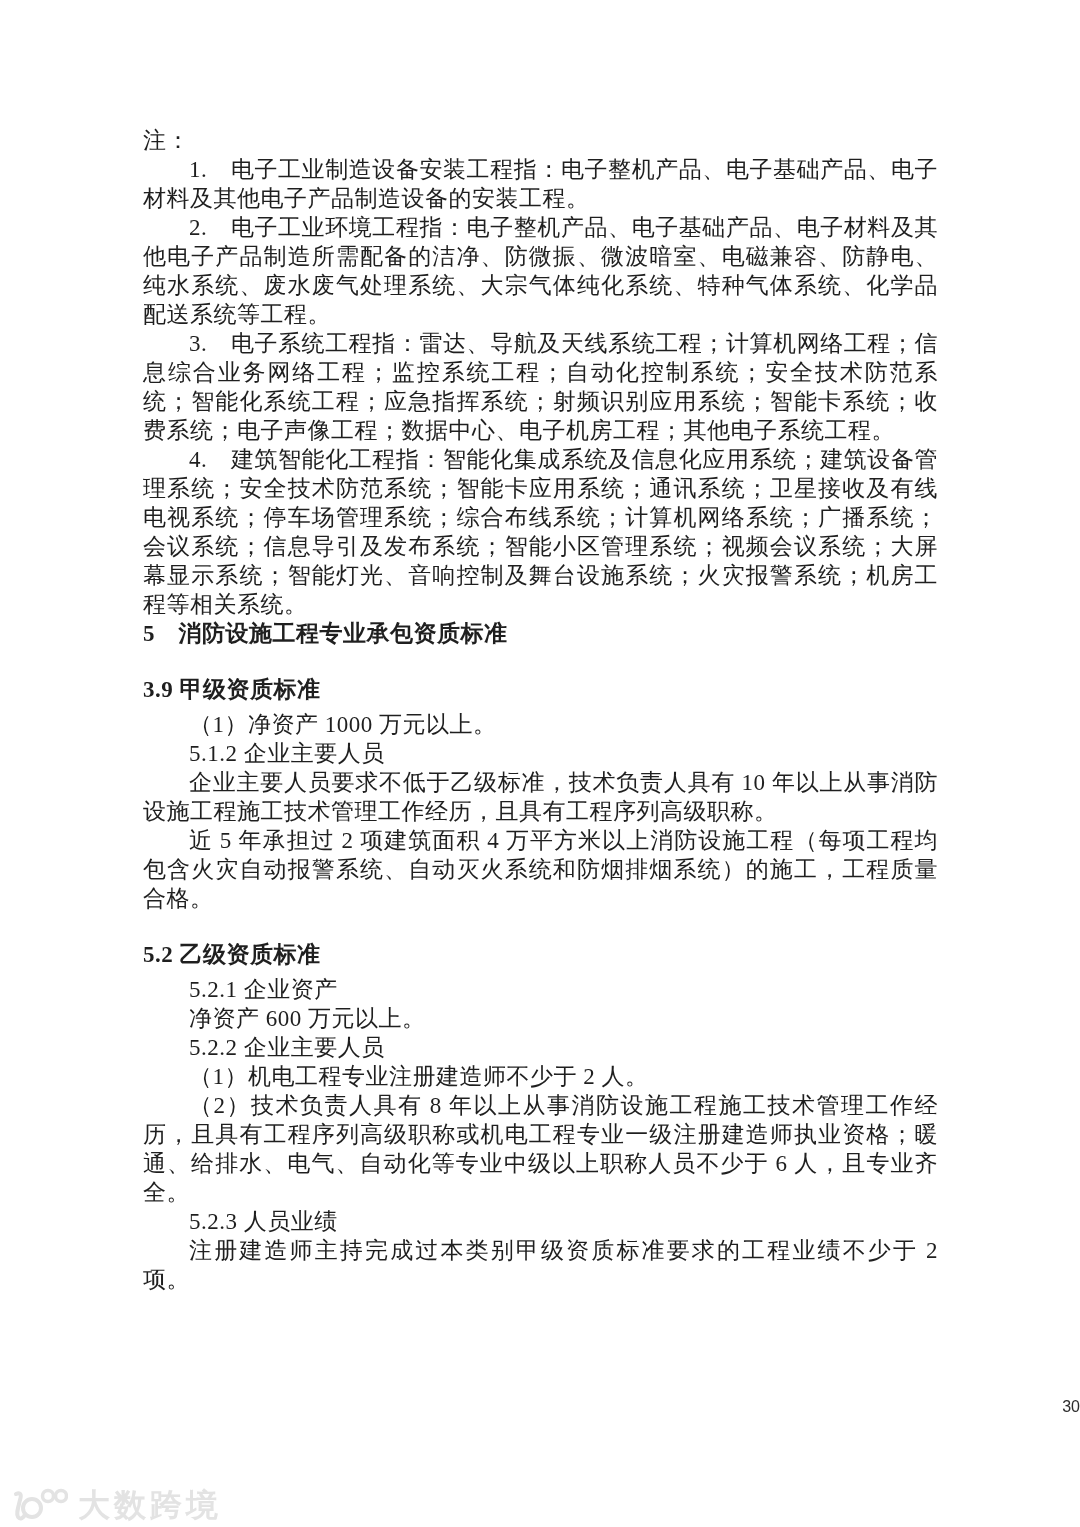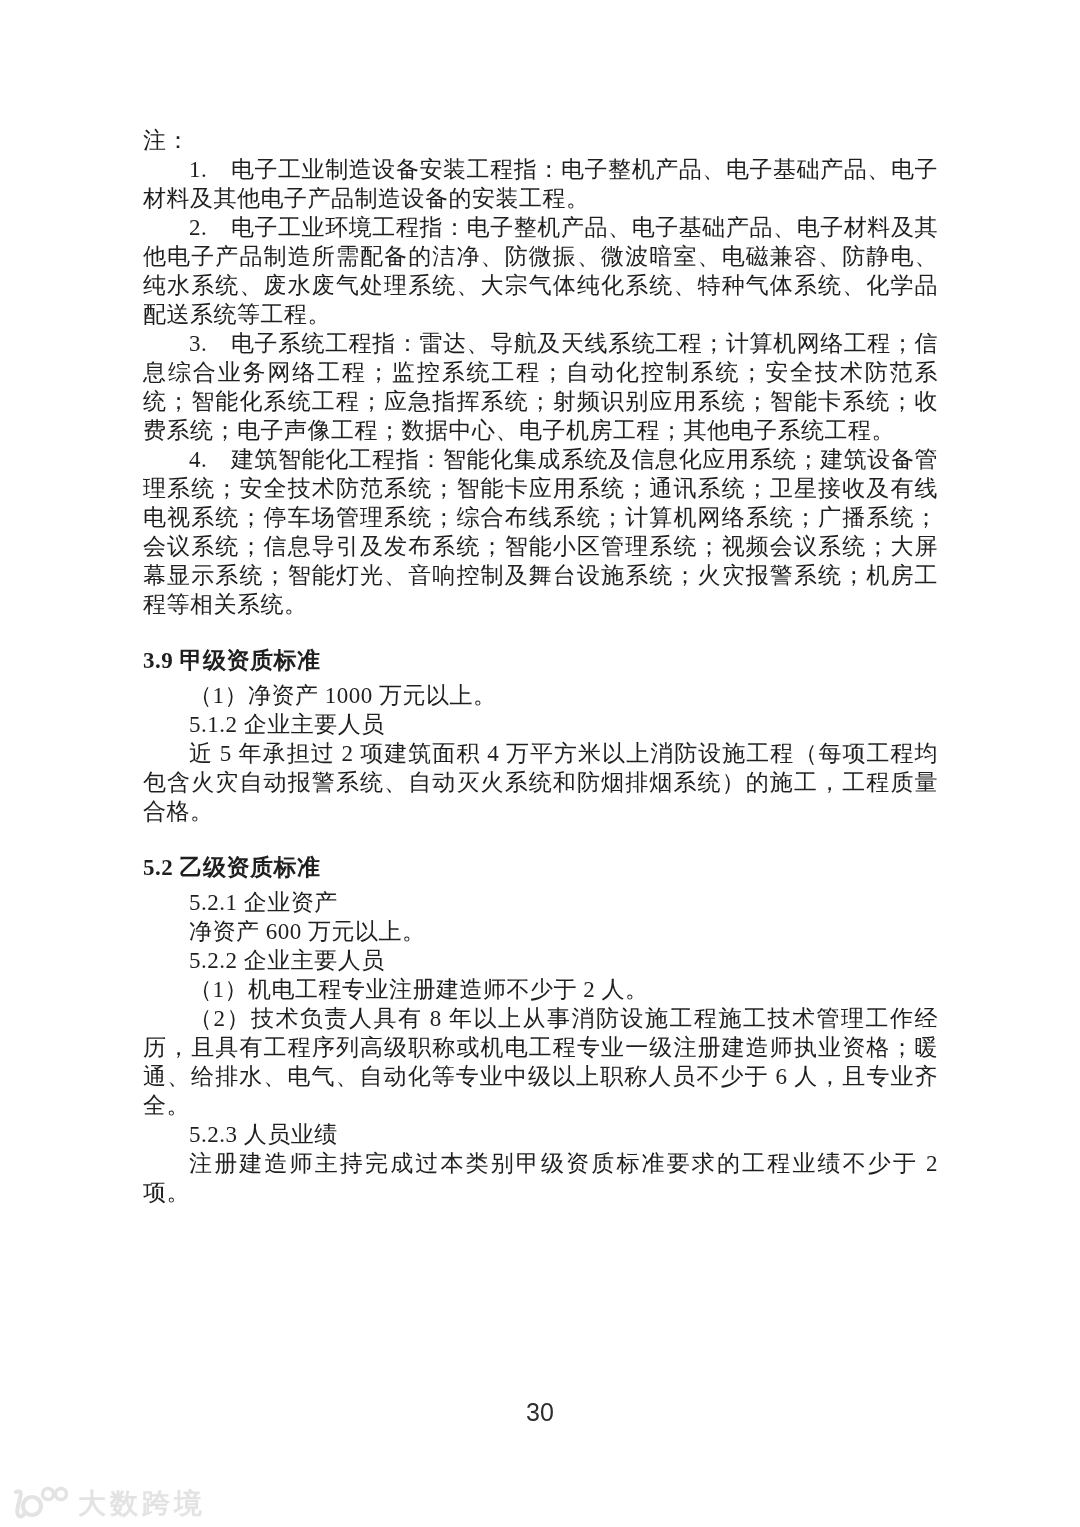--- a/index.html
+++ b/index.html
@@ -44,60 +44,62 @@
     margin-top: 27px !important;
     margin-bottom: 6px !important;
     line-height: 30px;
     letter-spacing: 1px;
   }
   .page-num {
     position: absolute;
     top: 1398px;
     left: 0;
     right: 0;
-    text-align: center;
+    text-align: right;
     font-family: "Liberation Sans", "DejaVu Sans", sans-serif;
-    font-size: 25px;
+    font-size: 16px;
     color: #2d2d2d;
   }
   .watermark {
     position: absolute;
     left: 10px;
     top: 1484px;
     display: flex;
     align-items: center;
     gap: 10px;
     color: #e3e3e3;
     user-select: none;
   }
   .watermark .logo { display: block; }
   .watermark .brand {
     font-family: "Liberation Sans", "DejaVu Sans", sans-serif;
     font-weight: bold;
-    font-size: 28px;
+    font-size: 32px;
     letter-spacing: 4px;
     color: #e3e3e3;
   }
 </style>
 </head>
 <body>
 
 <div class="page">
   <div class="content">
 
     <p>注：</p>
     <p class="indent">1.　电子工业制造设备安装工程指：电子整机产品、电子基础产品、电子材料及其他电子产品制造设备的安装工程。</p>
     <p class="indent">2.　电子工业环境工程指：电子整机产品、电子基础产品、电子材料及其他电子产品制造所需配备的洁净、防微振、微波暗室、电磁兼容、防静电、纯水系统、废水废气处理系统、大宗气体纯化系统、特种气体系统、化学品配送系统等工程。</p>
     <p class="indent">3.　电子系统工程指：雷达、导航及天线系统工程；计算机网络工程；信息综合业务网络工程；监控系统工程；自动化控制系统；安全技术防范系统；智能化系统工程；应急指挥系统；射频识别应用系统；智能卡系统；收费系统；电子声像工程；数据中心、电子机房工程；其他电子系统工程。</p>
     <p class="indent">4.　建筑智能化工程指：智能化集成系统及信息化应用系统；建筑设备管理系统；安全技术防范系统；智能卡应用系统；通讯系统；卫星接收及有线电视系统；停车场管理系统；综合布线系统；计算机网络系统；广播系统；会议系统；信息导引及发布系统；智能小区管理系统；视频会议系统；大屏幕显示系统；智能灯光、音响控制及舞台设施系统；火灾报警系统；机房工程等相关系统。</p>
 
+    <p class="sec-title">5　消防设施工程专业承包资质标准</p>
 
     <p class="sub-title">3.9 甲级资质标准</p>
     <p class="indent">（1）净资产 1000 万元以上。</p>
     <p class="indent">5.1.2 企业主要人员</p>
+    <p class="indent">企业主要人员要求不低于乙级标准，技术负责人具有 10 年以上从事消防设施工程施工技术管理工作经历，且具有工程序列高级职称。</p>
     <p class="indent">近 5 年承担过 2 项建筑面积 4 万平方米以上消防设施工程（每项工程均包含火灾自动报警系统、自动灭火系统和防烟排烟系统）的施工，工程质量合格。</p>
 
     <p class="sub-title">5.2 乙级资质标准</p>
     <p class="indent">5.2.1 企业资产</p>
     <p class="indent">净资产 600 万元以上。</p>
     <p class="indent">5.2.2 企业主要人员</p>
     <p class="indent">（1）机电工程专业注册建造师不少于 2 人。</p>
     <p class="indent">（2）技术负责人具有 8 年以上从事消防设施工程施工技术管理工作经历，且具有工程序列高级职称或机电工程专业一级注册建造师执业资格；暖通、给排水、电气、自动化等专业中级以上职称人员不少于 6 人，且专业齐全。</p>
     <p class="indent">5.2.3 人员业绩</p>
     <p class="indent">注册建造师主持完成过本类别甲级资质标准要求的工程业绩不少于 2 项。</p>

